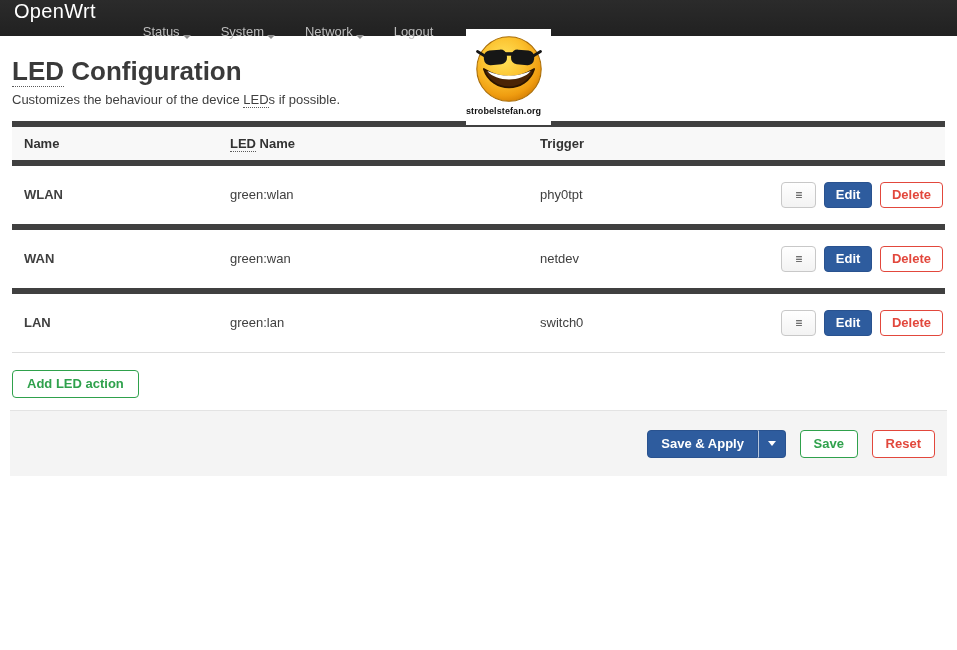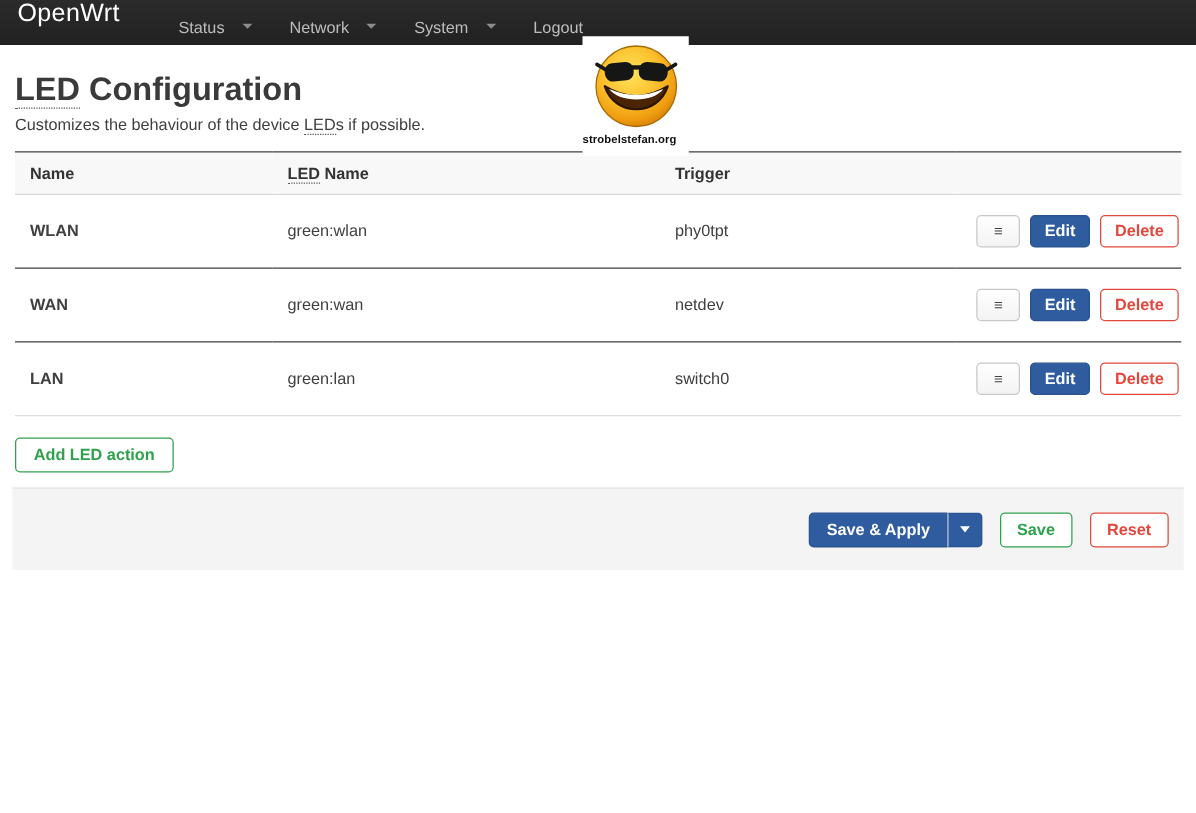--- a/index.html
+++ b/index.html
@@ -28,22 +28,22 @@
     letter-spacing: 0.3px;
     margin-right: 32px;
   }
   .nav-menu { display: flex; align-items: center; list-style: none; }
   .nav-item {
     color: #bdbdbd;
     font-size: 13px;
     padding: 0 15px;
     height: 36px;
     display: flex;
-    align-items: center;
-    gap: 14px;
+    align-items: flex-end;
+    gap: 3px;
     cursor: pointer;
     white-space: nowrap;
     margin-top: 20px;
   }
   .caret-down {
     width: 0; height: 0;
     border-left: 4px solid transparent;
     border-right: 4px solid transparent;
     border-top: 4px solid #8d8d8d;
     display: inline-block;
@@ -81,21 +81,21 @@
   .abbr { border-bottom: 1px dotted #5a5a5a; cursor: help; text-align: center; }
   .page-descr { font-size: 13px; color: #404040; margin: 0 0 13px; line-height: 16px; }
 
   
   .tbl { display: table; width: 100%; border-collapse: collapse; }
   .tr { display: table-row; }
   .td {
     display: table-cell;
     vertical-align: middle;
     padding: 16px 12px;
-    border-top: 1px solid #404040;
+    border-top: 6px solid #404040;
     font-size: 13px;
   }
   .tr-head .td {
     background: #f8f8f8;
     font-weight: bold;
     color: #333333;
     padding: 9px 12px;
     border-bottom: 1px solid #d8d8d8;
   }
   .tbl { border-bottom: 1px solid #dddddd; }
@@ -165,25 +165,25 @@
 <body>
 
 <nav class="navbar">
   <span class="brand">OpenWrt</span>
   <ul class="nav-menu">
     <li class="nav-item">
       <span>Status</span>
       <span class="caret-down"></span>
     </li>
     <li class="nav-item">
+      <span>System</span>
+      <span class="caret-down"></span>
+    </li>
+    <li class="nav-item">
       <span>Network</span>
-      <span class="caret-down"></span>
-    </li>
-    <li class="nav-item">
-      <span>System</span>
       <span class="caret-down"></span>
     </li>
     <li class="nav-item">
       <span>Logout</span>
     </li>
   </ul>
 </nav>
 
 <div class="logo-box">
   <svg viewBox="0 0 100 100" aria-hidden="true">

